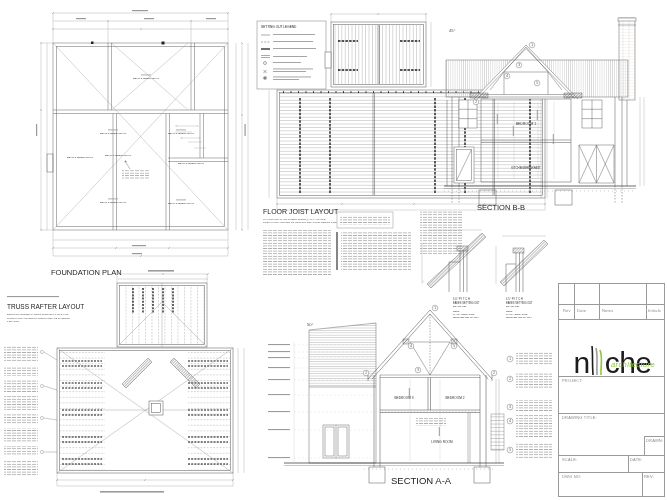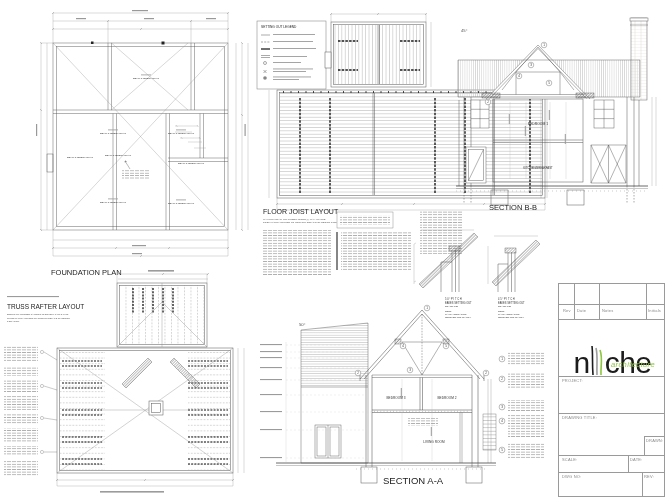--- a/index.html
+++ b/index.html
@@ -182,21 +182,21 @@
   <text x="10" y="215" font-size="2.4" class="tiny">JOIST MANUFACTURER TO CONFIRM DETAILS OF DESIGN &amp; BRACING</text>
   <rect x="84" y="204" width="56" height="16" fill="#fff" stroke="#777" stroke-width="0.4"></rect>
   <rect x="87" y="207" width="50" height="10" fill="url(#fj-t)"></rect>
   <rect x="167" y="202" width="42" height="44" fill="url(#fj-t)"></rect>
   <rect x="10" y="222" width="68" height="46" fill="url(#fj-t)"></rect>
   <path d="M84 224V262" stroke="#222" stroke-width="1.1"></path>
   <rect x="88" y="224" width="70" height="38" fill="url(#fj-t)"></rect>
 </svg>
 </div>
 
-<div class="abs" style="left:452px;top:14px;">
+<div class="abs" style="left:440px;top:14px;">
 <svg width="210" height="206" viewBox="0 0 210 206">
   <defs>
     <pattern id="sb-vh" width="2.1" height="6" patternUnits="userSpaceOnUse">
             <rect width="0.38" height="6" fill="#b3b3b3"></rect>
           </pattern>
     <pattern id="sb-br" width="6" height="3" patternUnits="userSpaceOnUse">
             <path d="M0 0H6 M3 0V3" stroke="#cfc9c3" stroke-width="0.35" fill="none"></path>
           </pattern>
     <pattern id="sb-dg" width="2" height="2" patternTransform="rotate(45)" patternUnits="userSpaceOnUse">
             <rect width="0.6" height="2" fill="#777"></rect>
@@ -375,21 +375,21 @@
     <polygon points="172,90 198,116 194,120 168,94" fill="url(#tr-dg)" stroke="#555" stroke-width="0.4"></polygon>
     <g stroke="#555" stroke-width="0.5" fill="#fff">
       <rect x="147" y="133" width="14" height="14"></rect>
             <rect x="149.5" y="135.5" width="9" height="9"></rect>
     </g>
   </g>
   <rect x="98" y="223" width="64" height="1.6" fill="#9b9b9b"></rect>
 </svg>
 </div>
 
-<div class="abs" style="left:256px;top:222px;text-align:center;">
+<div class="abs" style="left:264px;top:222px;text-align:center;">
 <svg width="292" height="278" viewBox="0 0 292 278">
   <defs>
     <pattern id="sa-t" width="5" height="2.6" patternUnits="userSpaceOnUse">
             <rect y="0.9" width="4.1" height="0.6" fill="#8d8d8d"></rect>
           </pattern>
     <pattern id="sa-hs" width="6" height="2.4" patternUnits="userSpaceOnUse">
             <rect width="6" height="0.4" fill="#a0a0a0"></rect>
           </pattern>
     <pattern id="sa-dg" width="2" height="2" patternTransform="rotate(45)" patternUnits="userSpaceOnUse">
             <rect width="0.55" height="2" fill="#888"></rect>

